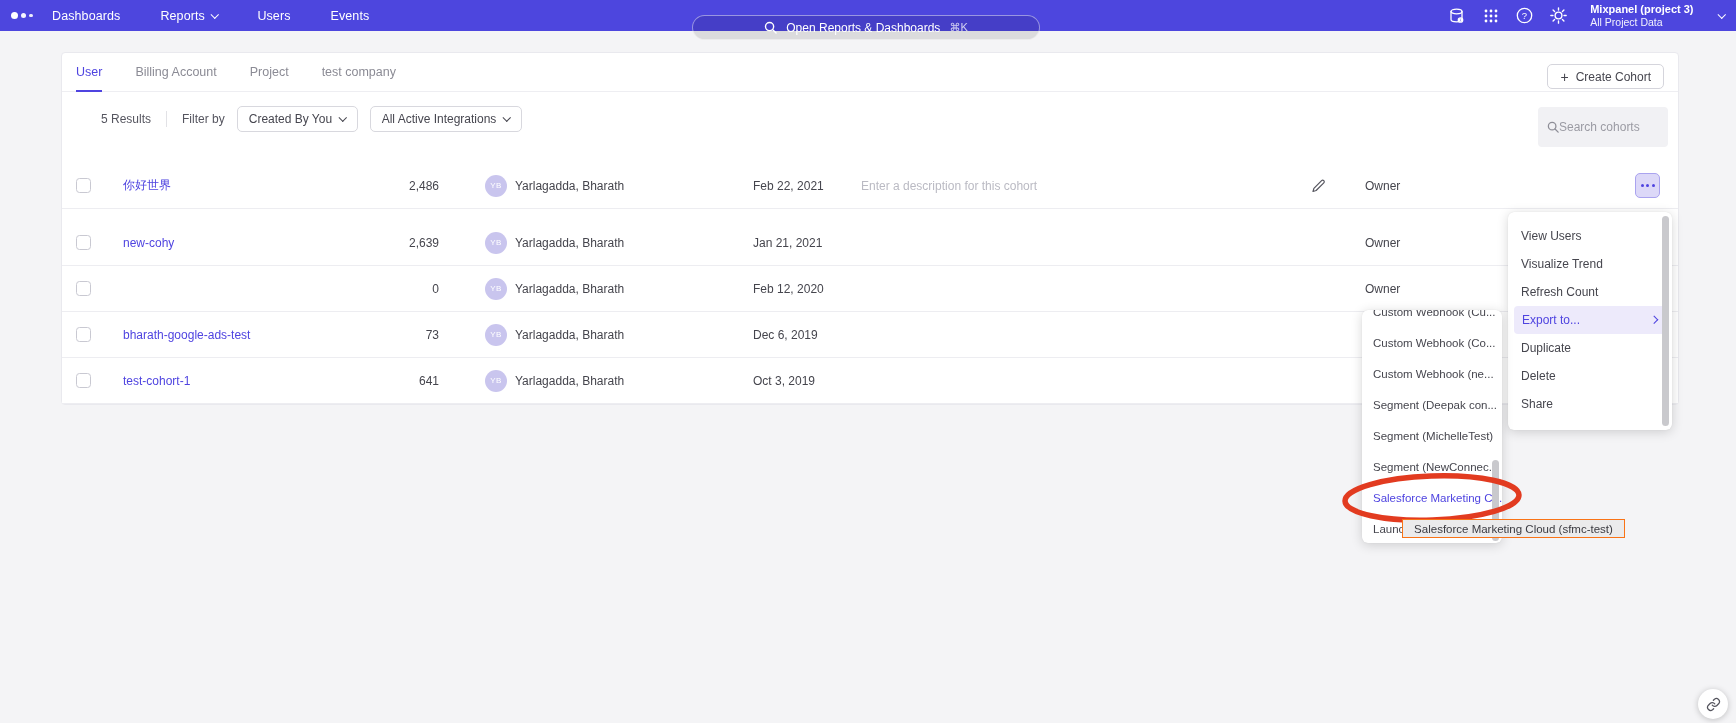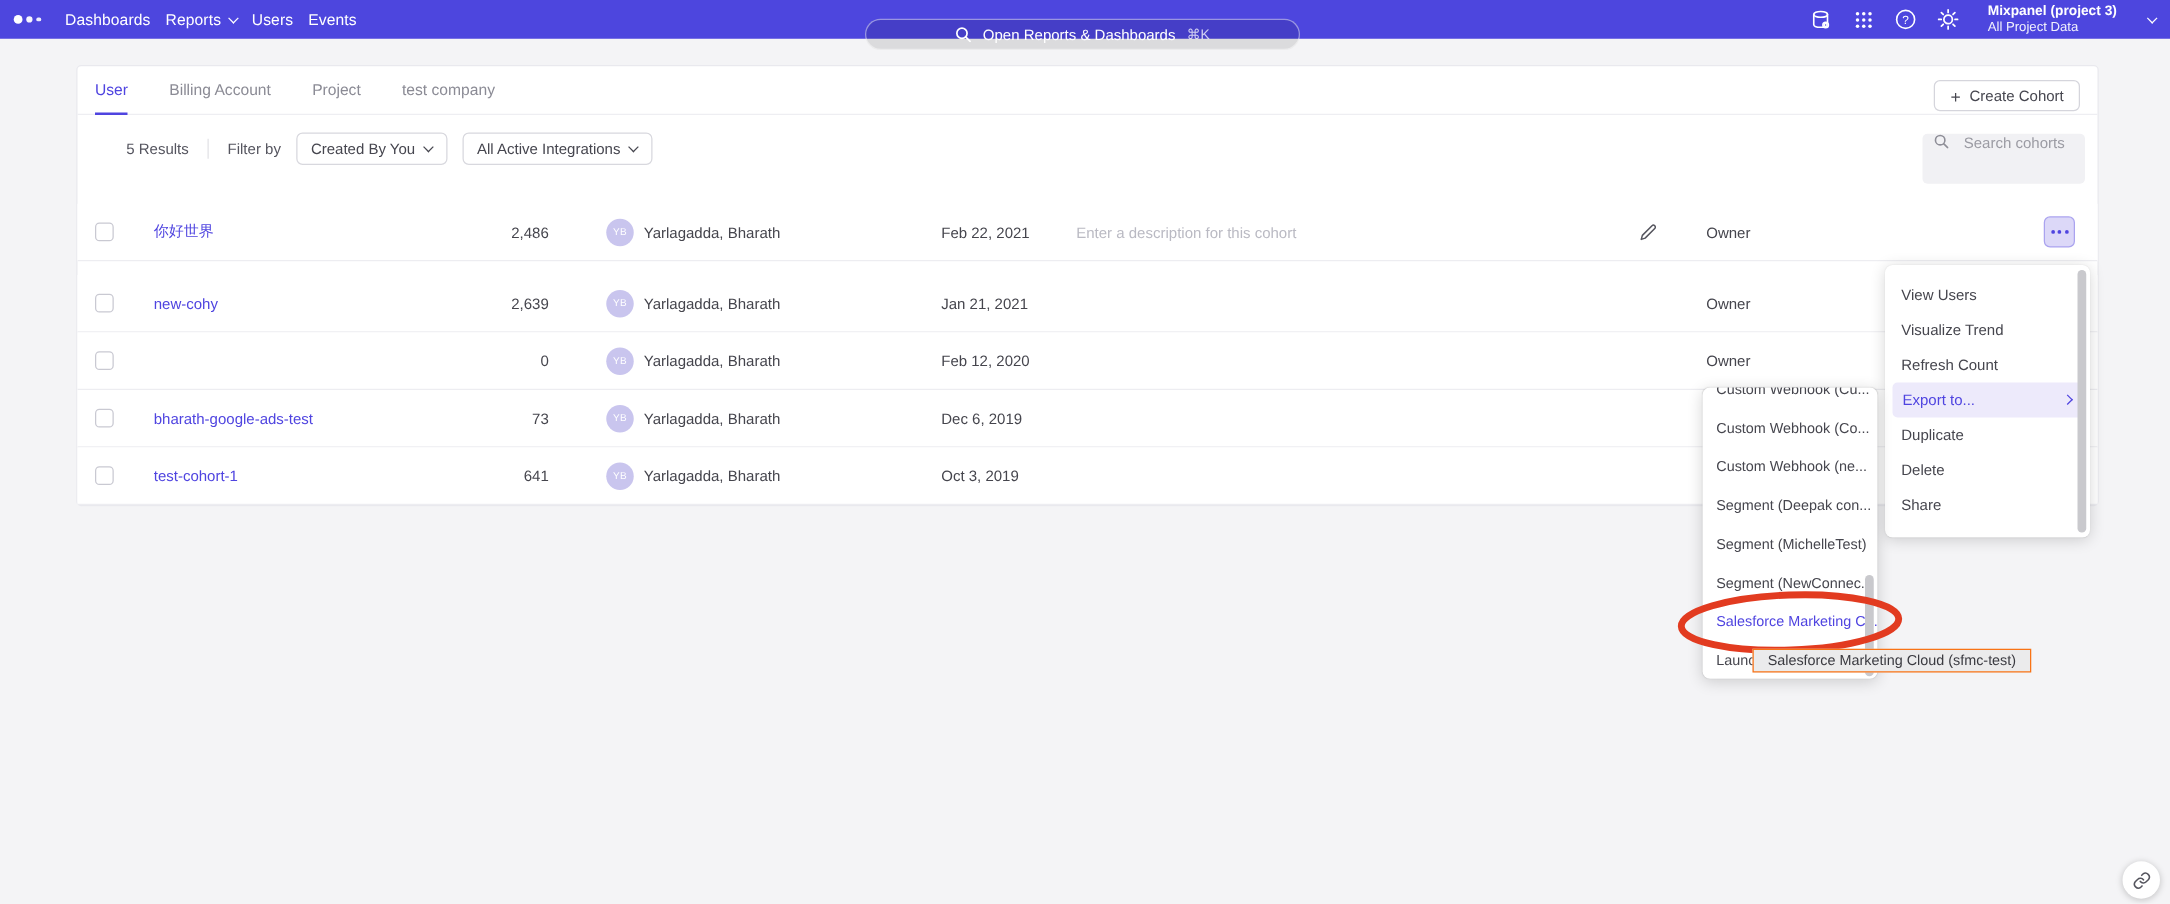--- a/index.html
+++ b/index.html
@@ -16,21 +16,21 @@
   
   .navbar {
     position:absolute; top:0; left:0; right:0; height:31px;
     background:#4d46de; color:#fff;
   }
   .logo { position:absolute; left:11px; top:12px; display:flex; align-items:center; gap:3px; }
   .logo i { display:block; border-radius:50%; background:#fff; }
   .logo .d1 { width:7px; height:7px; }
   .logo .d2 { width:5px; height:5px; opacity:.95; }
   .logo .d3 { width:3.5px; height:3.5px; opacity:.9; }
-  .nav-items { position:absolute; left:52px; top:0; height:31px; display:flex; align-items:center; gap:12px; }
+  .nav-items { position:absolute; left:52px; top:0; height:31px; display:flex; align-items:center; gap:40px; }
   .nav-item { font-size:12.5px; font-weight:500; letter-spacing:.1px; display:flex; align-items:center; gap:7px; cursor:pointer; }
   .chev { display:inline-block; width:5.5px; height:5.5px; border-right:1.4px solid currentColor; border-bottom:1.4px solid currentColor; transform:rotate(45deg) translate(-1px,-1px); }
   .chev-right { transform:rotate(-45deg); }
   .nav-search {
     position:absolute; left:692px; top:3px; width:348px; height:25px;
     border:1px solid rgba(255,255,255,.45); border-radius:13px;
     background:rgba(0,0,0,.10);
     display:flex; align-items:center; justify-content:center; gap:9px;
     font-size:12px; color:#fff; cursor:text;margin-top:12px;
   }
@@ -55,21 +55,21 @@
     border:1px solid #d5d5dc; border-radius:5px; background:#fff;
     display:flex; align-items:center; gap:7px; font-size:12px; color:#46464f; cursor:pointer;
   }
   .create-btn .plus { font-size:14px; color:#46464f; }
 
   .toolbar { position:absolute; left:0; top:39px; right:0; height:54px; display:flex; align-items:center; padding-left:39px; font-size:12px; color:#55555f; }
   .tb-div { width:1px; height:16px; background:#e2e2e6; margin:0 15px; }
   .pill { margin-left:12px; height:26px; border:1px solid #d8d8de; border-radius:5px; padding:0 11px; display:flex; align-items:center; gap:8px; color:#46464f; background:#fff; cursor:pointer; }
   .cohort-search {
     position:absolute; right:10px; top:15px; width:130px; height:40px;
-    background:#f1f1f4; border-radius:4px; display:flex; gap:12px; padding:0 9px;
+    background:#f1f1f4; border-radius:4px; display:flex; align-items:center; gap:0; padding:0 9px;
     color:#9b9ba3; font-size:12px; cursor:text;
   }
 
   
   .thead { position:absolute; left:0; top:93px; right:0; height:28px; background:#fafafb; }
   .hcell { position:absolute; top:0; height:28px; display:flex; align-items:center; font-size:11.5px; color:#55555f; }
   .row { position:absolute; left:0; right:0; height:46px; border-bottom:1px solid #ededf1; background:#fff; }
   .cell { position:absolute; top:0; height:100%; display:flex; align-items:center; font-size:12px; color:#45454d; }
   .c-check { left:14px; }
   .c-name  { left:61px; color:#4f44e0; cursor:pointer; }

